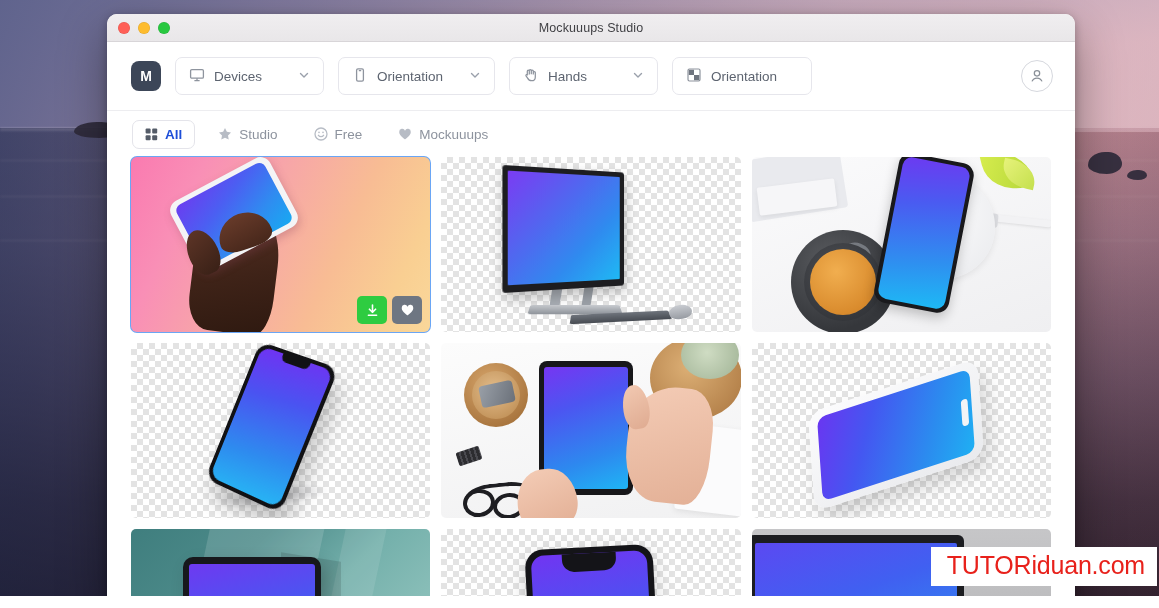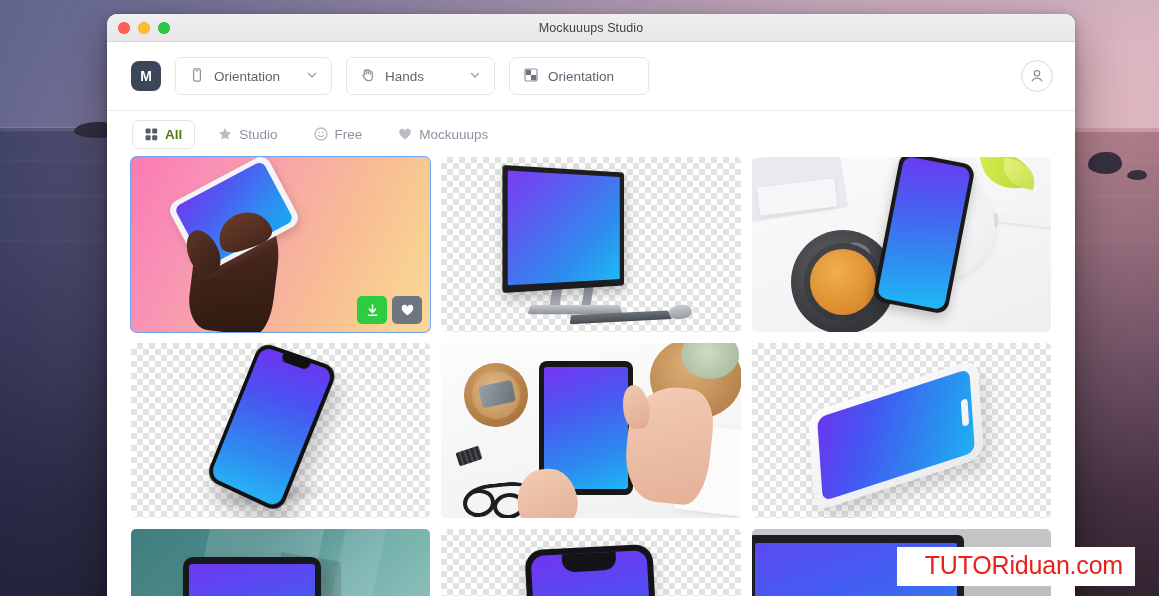--- a/index.html
+++ b/index.html
@@ -171,21 +171,21 @@
   }
   .tab {
     display: flex; align-items: center; gap: 7px;
     font-size: 13.5px;
     color: #8d939e;
     padding: 6px 12px;
     border-radius: 7px;
     border: 1px solid transparent;
   }
   .tab.active {
-    color: #4d7c0f;
+    color: #1d4ed8;
     border-color: #e4e4ea;
     background: #fff;
     font-weight: 600;
     justify-content: center;
   }
   .tab .tab-ico { color: #b7bcc5; display: flex; }
   .tab.active .tab-ico { color: #555c68; }
 
   
   #gallery {
@@ -441,23 +441,23 @@
   
   .c9-bg { position:absolute; inset:0; background: linear-gradient(180deg,#c6c6c8 0%,#b9b9bb 58%,#b2b2b5 100%); }
   .c9-dev { position:absolute; left:-4px; top:6px; width:216px; height:180px;
     background:#1c1d21; border-radius:6px; padding:8px 7px 0 7px; }
   .c9-screen { width:100%; height:100%; border-radius:2px;
     background: linear-gradient(160deg,#5b49f2 0%,#4060f1 35%,#2f8def 74%,#2bb0f3 100%); }
 
   
   #watermark {
     position: absolute;
-    right: 24px; bottom: 10px;
+    right: 2px; bottom: 10px;
     background: #ffffff;
-    padding: 4px 12px 6px 28px;
+    padding: 4px 12px 6px 16px;
     z-index: 40;
   }
   #watermark span {
     font-family: "Liberation Sans", sans-serif;
     font-size: 25px;
     color: #e8211b;
     letter-spacing: -.2px;
     white-space: nowrap;
   }
 </style>
@@ -487,20 +487,35 @@
       </div>
       <div id="win-title">Mockuuups Studio</div>
     </div>
 
     <div id="toolbar">
 
       <div id="brand">
         <span>M</span>
       </div>
 
+      <div class="tbtn wide">
+        <span>
+          <svg width="16" height="16" viewBox="0 0 16 16" fill="none" stroke="#8e949e" stroke-width="1.3">
+            <rect x="1.6" y="2.6" width="12.8" height="8.6" rx="1.2"></rect>
+            <line x1="5.4" y1="13.6" x2="10.6" y2="13.6"></line>
+            <line x1="8" y1="11.2" x2="8" y2="13.6"></line>
+          </svg>
+        </span>
+        <span class="label">Devices</span>
+        <span class="chev">
+          <svg width="12" height="12" viewBox="0 0 12 12" fill="none" stroke="#9aa0ab" stroke-width="1.4" stroke-linecap="round" stroke-linejoin="round">
+              <polyline points="2.5,4.5 6,8 9.5,4.5"></polyline>
+            </svg>
+        </span>
+      </div>
 
       <div class="tbtn wide2">
         <span>
           <svg width="16" height="16" viewBox="0 0 16 16" fill="none" stroke="#8e949e" stroke-width="1.3">
             <rect x="4.6" y="1.8" width="6.8" height="12.4" rx="1.4"></rect>
             <line x1="6.8" y1="3.6" x2="9.2" y2="3.6"></line>
           </svg>
         </span>
         <span class="label">Orientation</span>
         <span class="chev">

